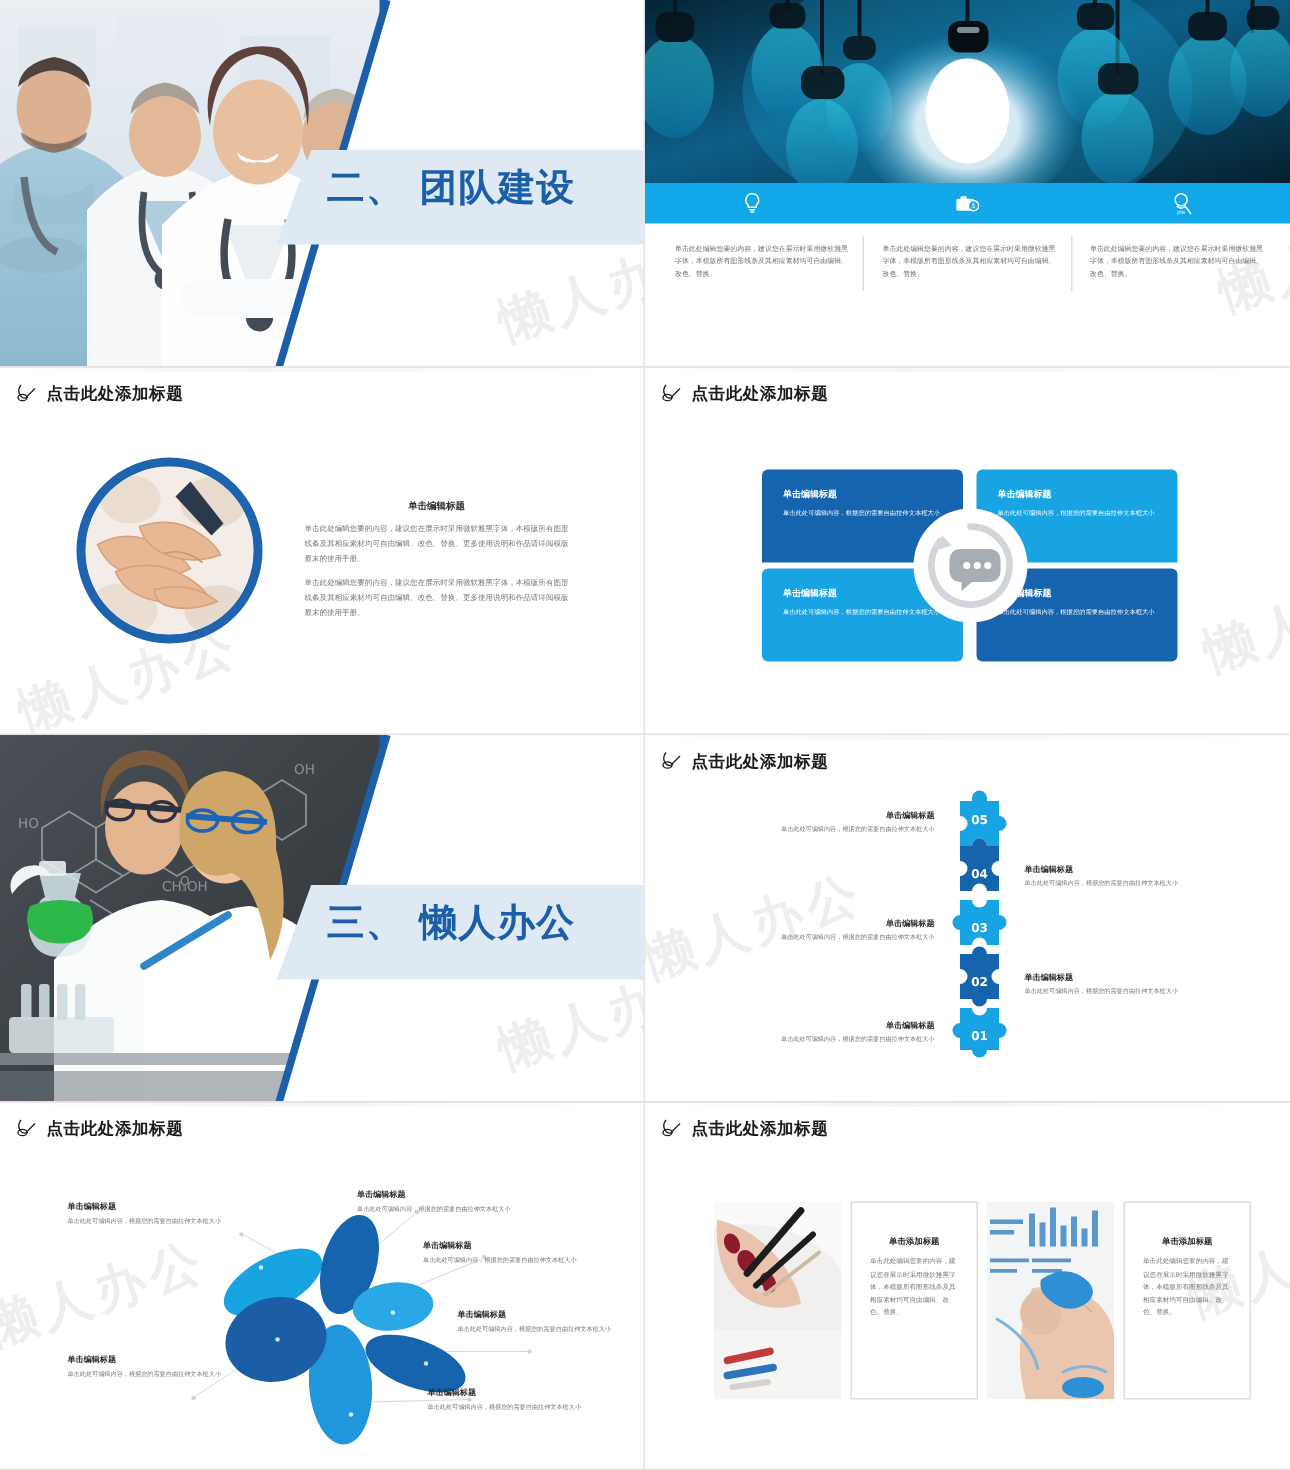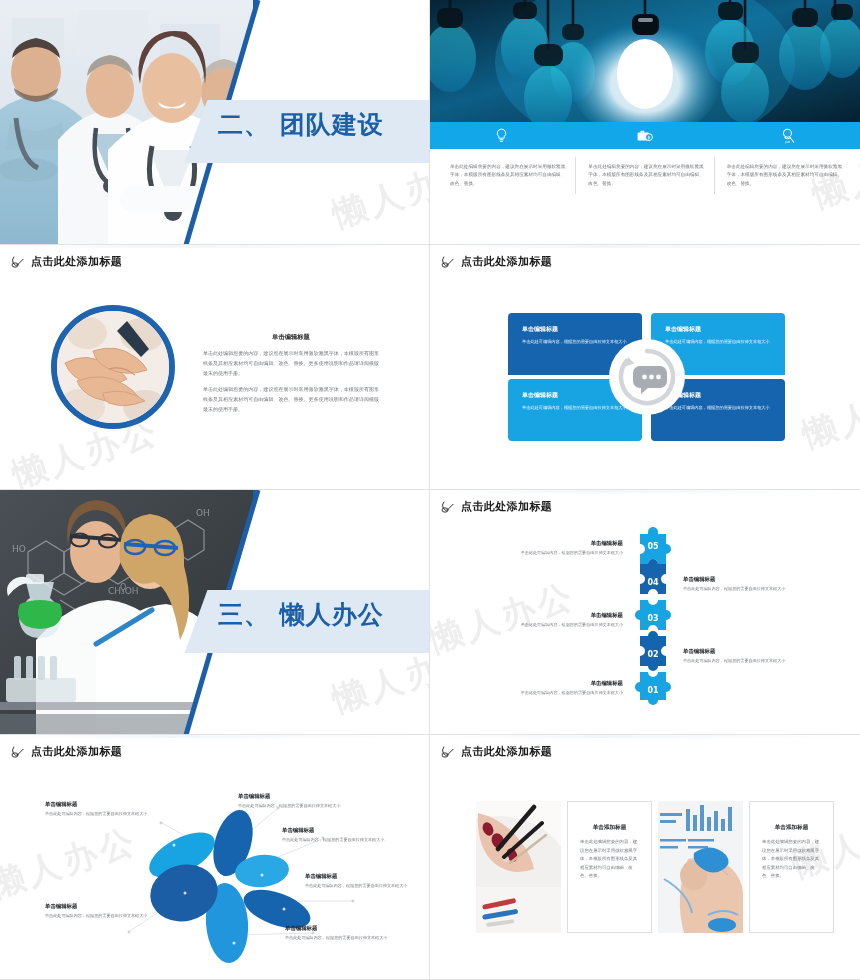--- a/index.html
+++ b/index.html
@@ -77,20 +77,21 @@
     letter-spacing: 1px;
     white-space: nowrap;
     font-family: "DejaVu Sans", sans-serif;
   }
 
   
   .stitle {
     position: absolute;
     left: 10px; top: 9px;
     display: flex;
+    align-items: center;
     gap: 5px;
   }
   .stitle .ttxt {
     font-size: 11px;
     font-weight: bold;
     color: #1b1b1b;
     font-family: "DejaVu Sans", sans-serif;
     letter-spacing: 0.4px;
   }
   .pen-icon { width: 16px; height: 16px; display:block; }

